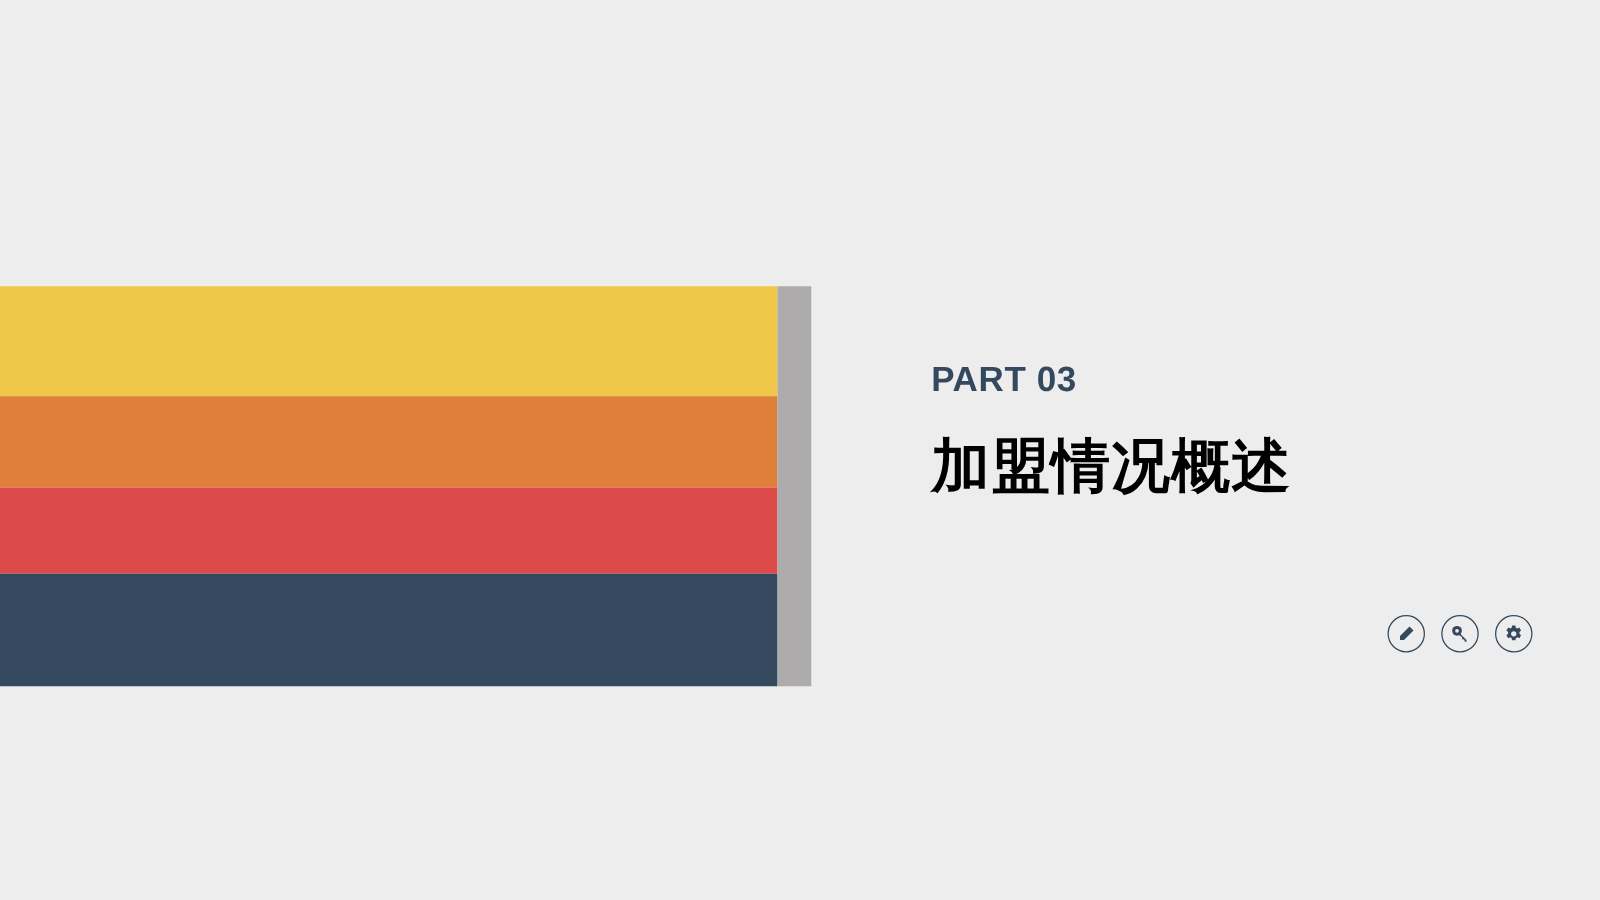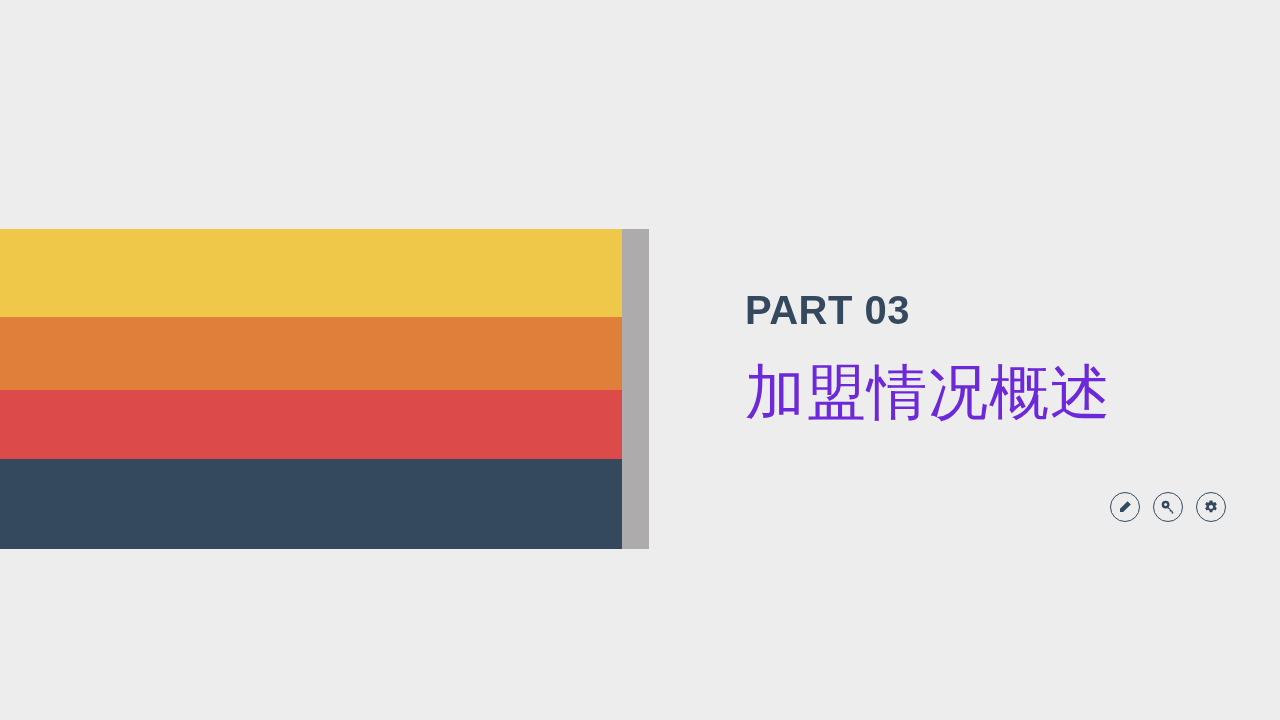--- a/index.html
+++ b/index.html
@@ -52,37 +52,37 @@
   }
 
   
   .text-col {
     position: absolute;
     left: 745px;
     top: 290px;
     width: 470px;
   }
   .part-label {
-    font-size: 40px;
+    font-size: 28px;
     font-weight: 700;
     line-height: 1;
     letter-spacing: 0.5px;
     color: #35495e;
     margin: 0;
     padding: 0;
   }
   .main-title {
     margin: 0;
     padding: 0;
     margin-top: 32px;
-    font-size: 60px;
-    font-weight: 400;
+    font-size: 47px;
+    font-weight: 700;
     line-height: 1;
     letter-spacing: 1px;
-    color: #6d28d9;
+    color: #000000;
     white-space: nowrap;
     font-family: "DejaVu Sans", "Liberation Sans", sans-serif;
   }
 
   
   .icon-row {
     position: absolute;
     left: 1110px;
     top: 492px;
     display: flex;

